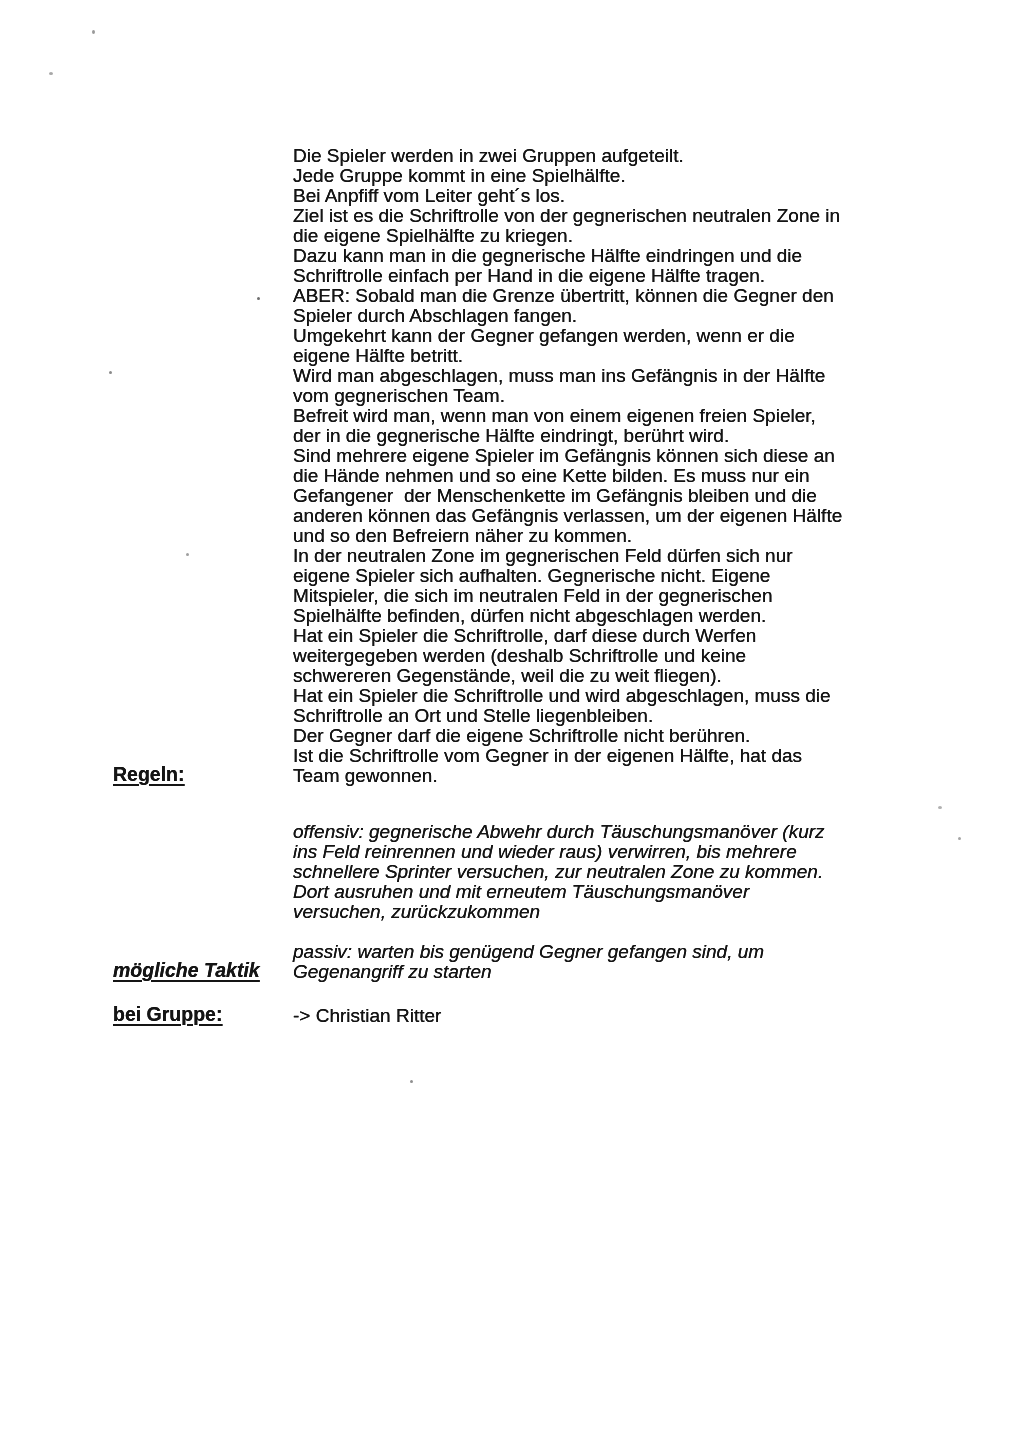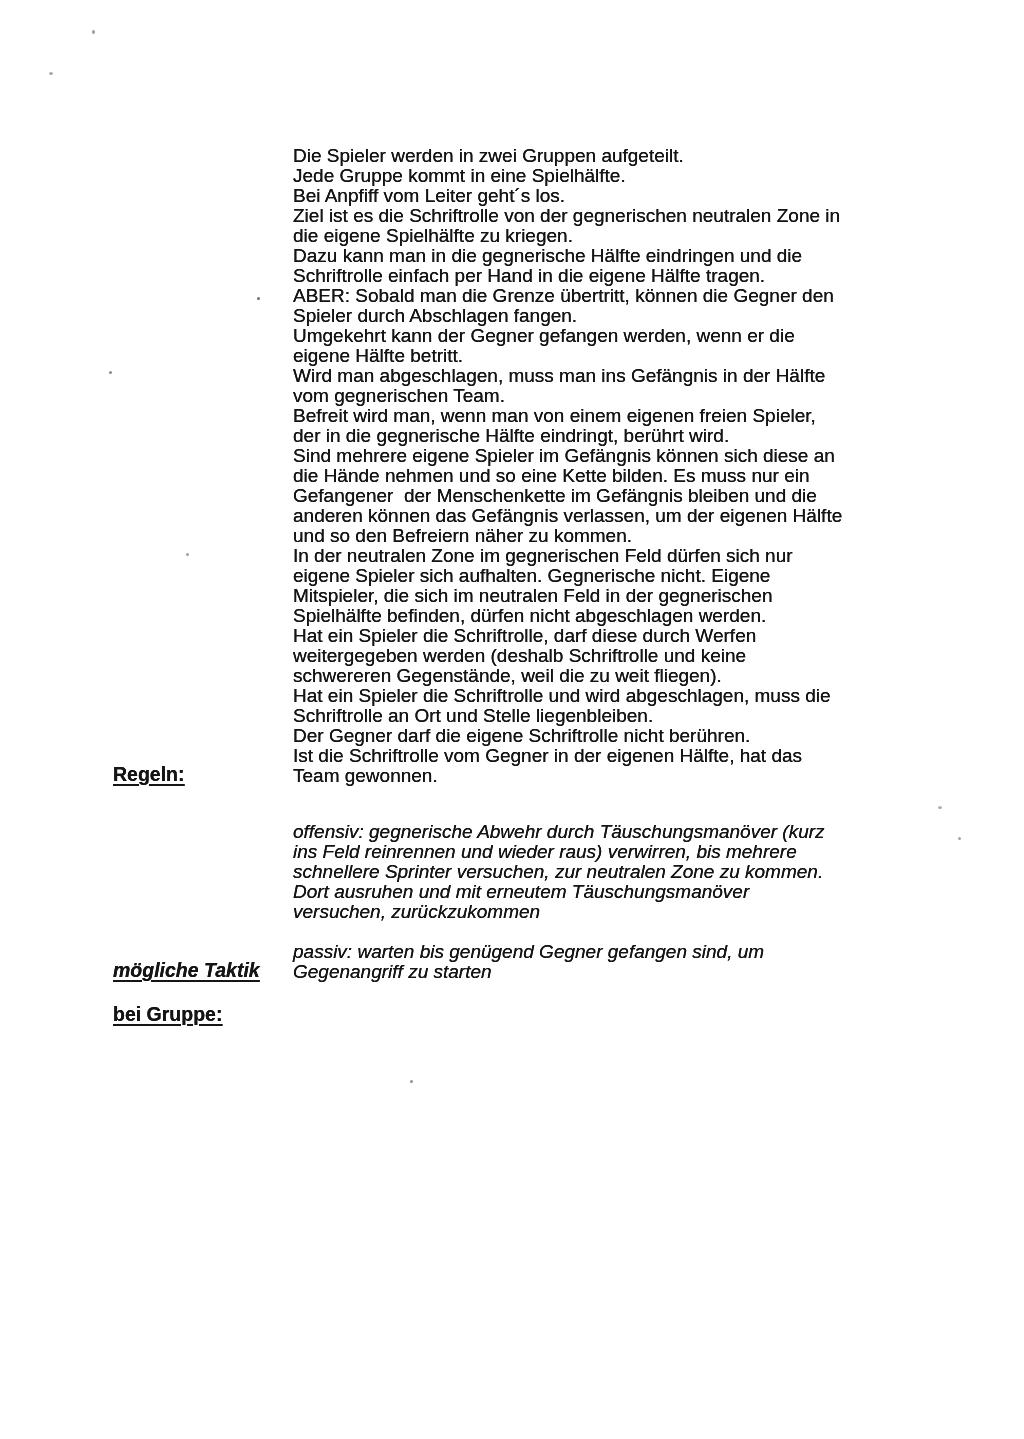--- a/index.html
+++ b/index.html
@@ -119,16 +119,17 @@
 schnellere Sprinter versuchen, zur neutralen Zone zu kommen.
 Dort ausruhen und mit erneutem Täuschungsmanöver
 versuchen, zurückzukommen
 
 passiv: warten bis genügend Gegner gefangen sind, um
 Gegenangriff zu starten</div>
     </div>
 
     <div class="section section-fragen">
       <div class="label">bei Gruppe:</div>
+      <div class="body">-&gt; Christian Ritter</div>
     </div>
 
   </div>
 </div>
 
 </body></html>

